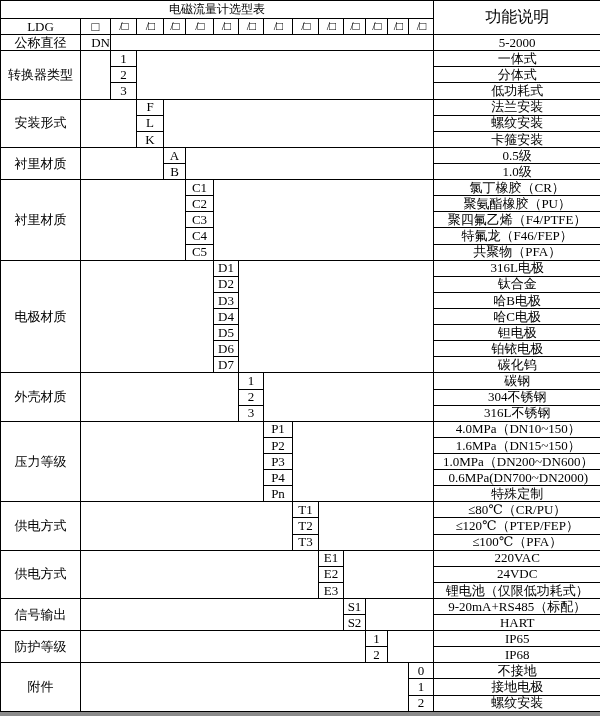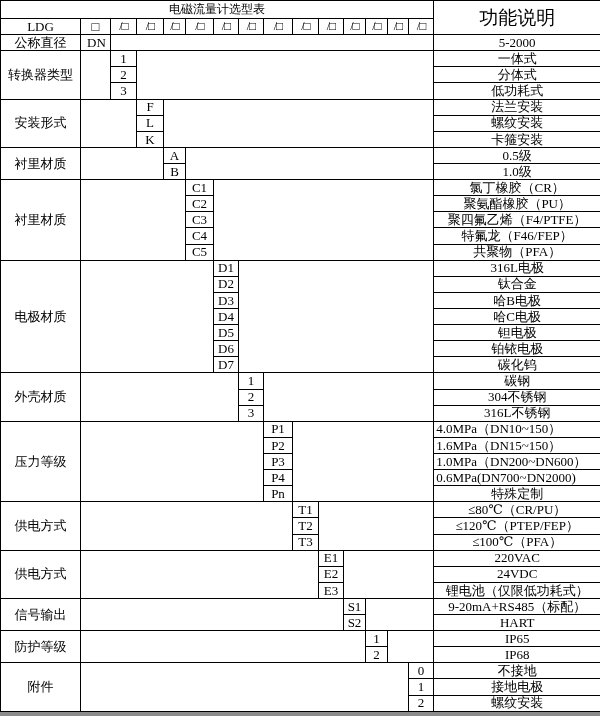--- a/index.html
+++ b/index.html
@@ -20,24 +20,24 @@
     font-size: 13px;
     line-height: 1.05;
     color: #000000;
     text-align: center;
     vertical-align: middle;
     white-space: nowrap;
     overflow: hidden;
   }
   #spec-table tr.title-row { height: 18px; }
   #spec-table td.title-cell { font-size: 12px; }
-  #spec-table td.right-header { font-size: 19px; }
+  #spec-table td.right-header { font-size: 16px; }
   #spec-table td.code-cell { font-size: 13px; }
-  #spec-table td.desc-cell.align-left { text-align: left; padding-left: 2px; }
-  #spec-table td.dn-cell { text-align: center; padding-left: 2px; }
+  #spec-table td.desc-cell.align-left { text-align: center; padding-left: 2px; }
+  #spec-table td.dn-cell { text-align: right; padding-left: 2px; }
   #spec-table td.slot-cell { font-size: 12px; letter-spacing: -1px; }
   #bottom-bar {
     width: 600px; height: 4px;
     background: #8c8c8c;
   }
 </style>
 </head>
 <body>
 
 <table id="spec-table">

